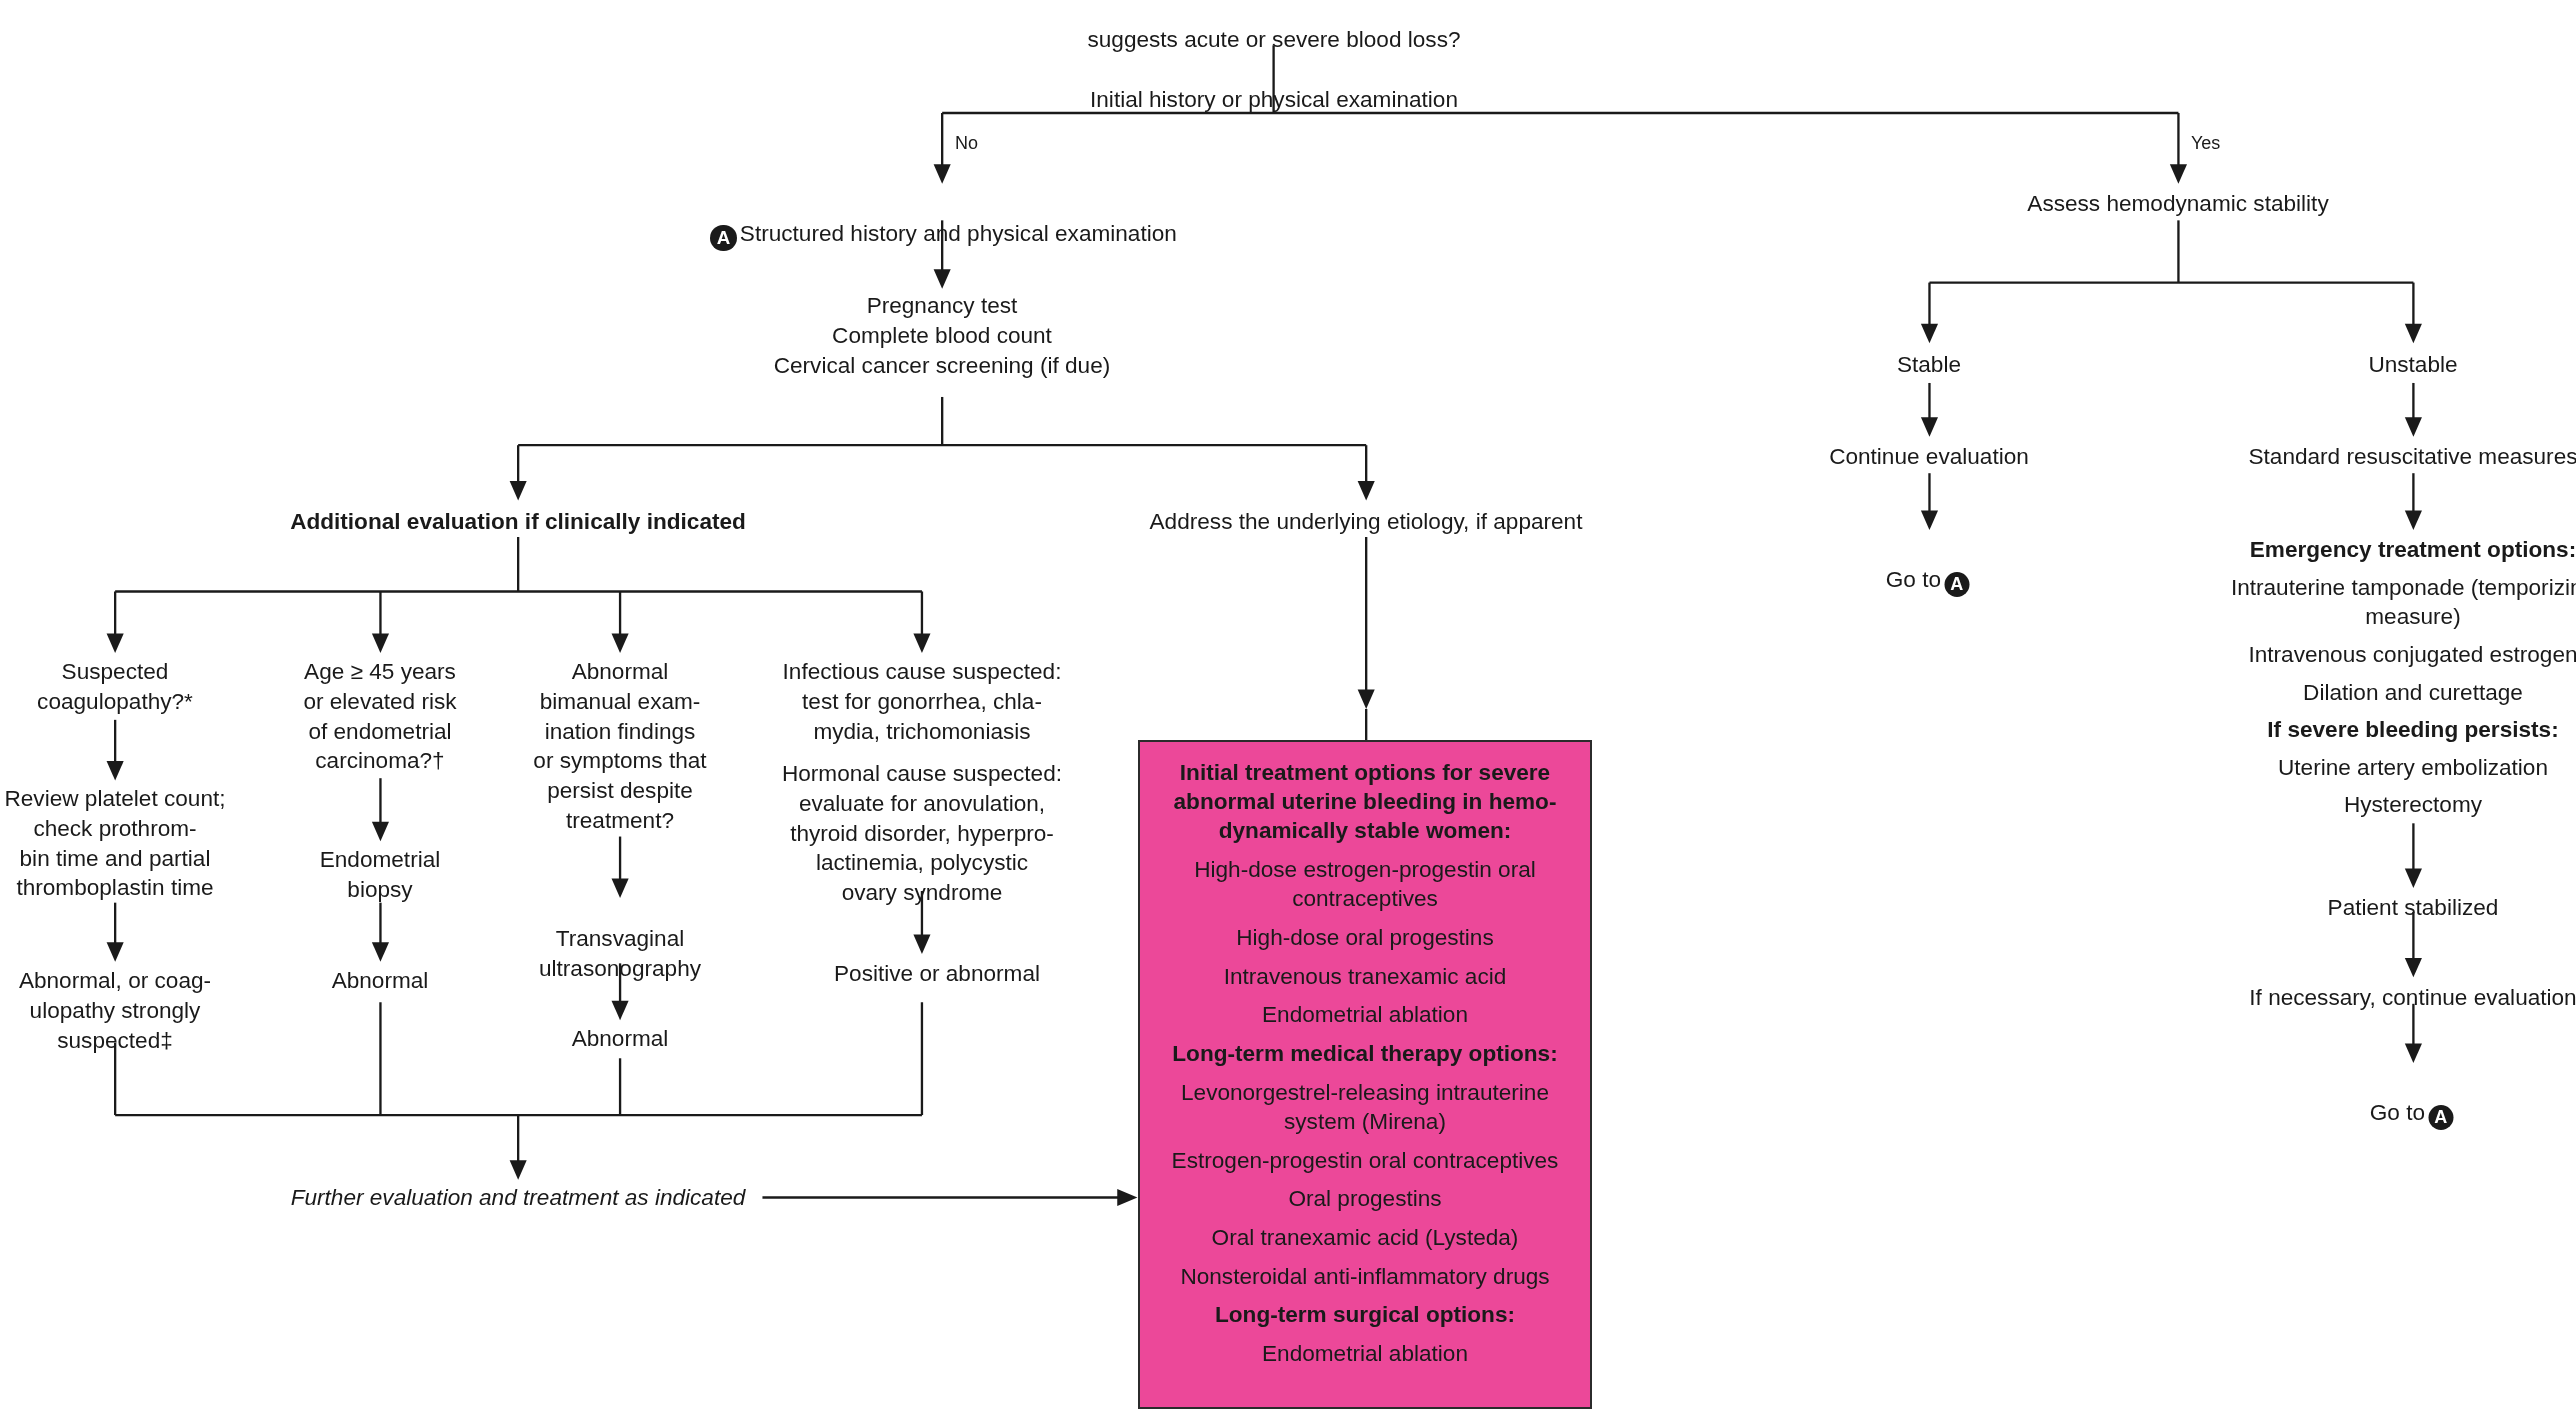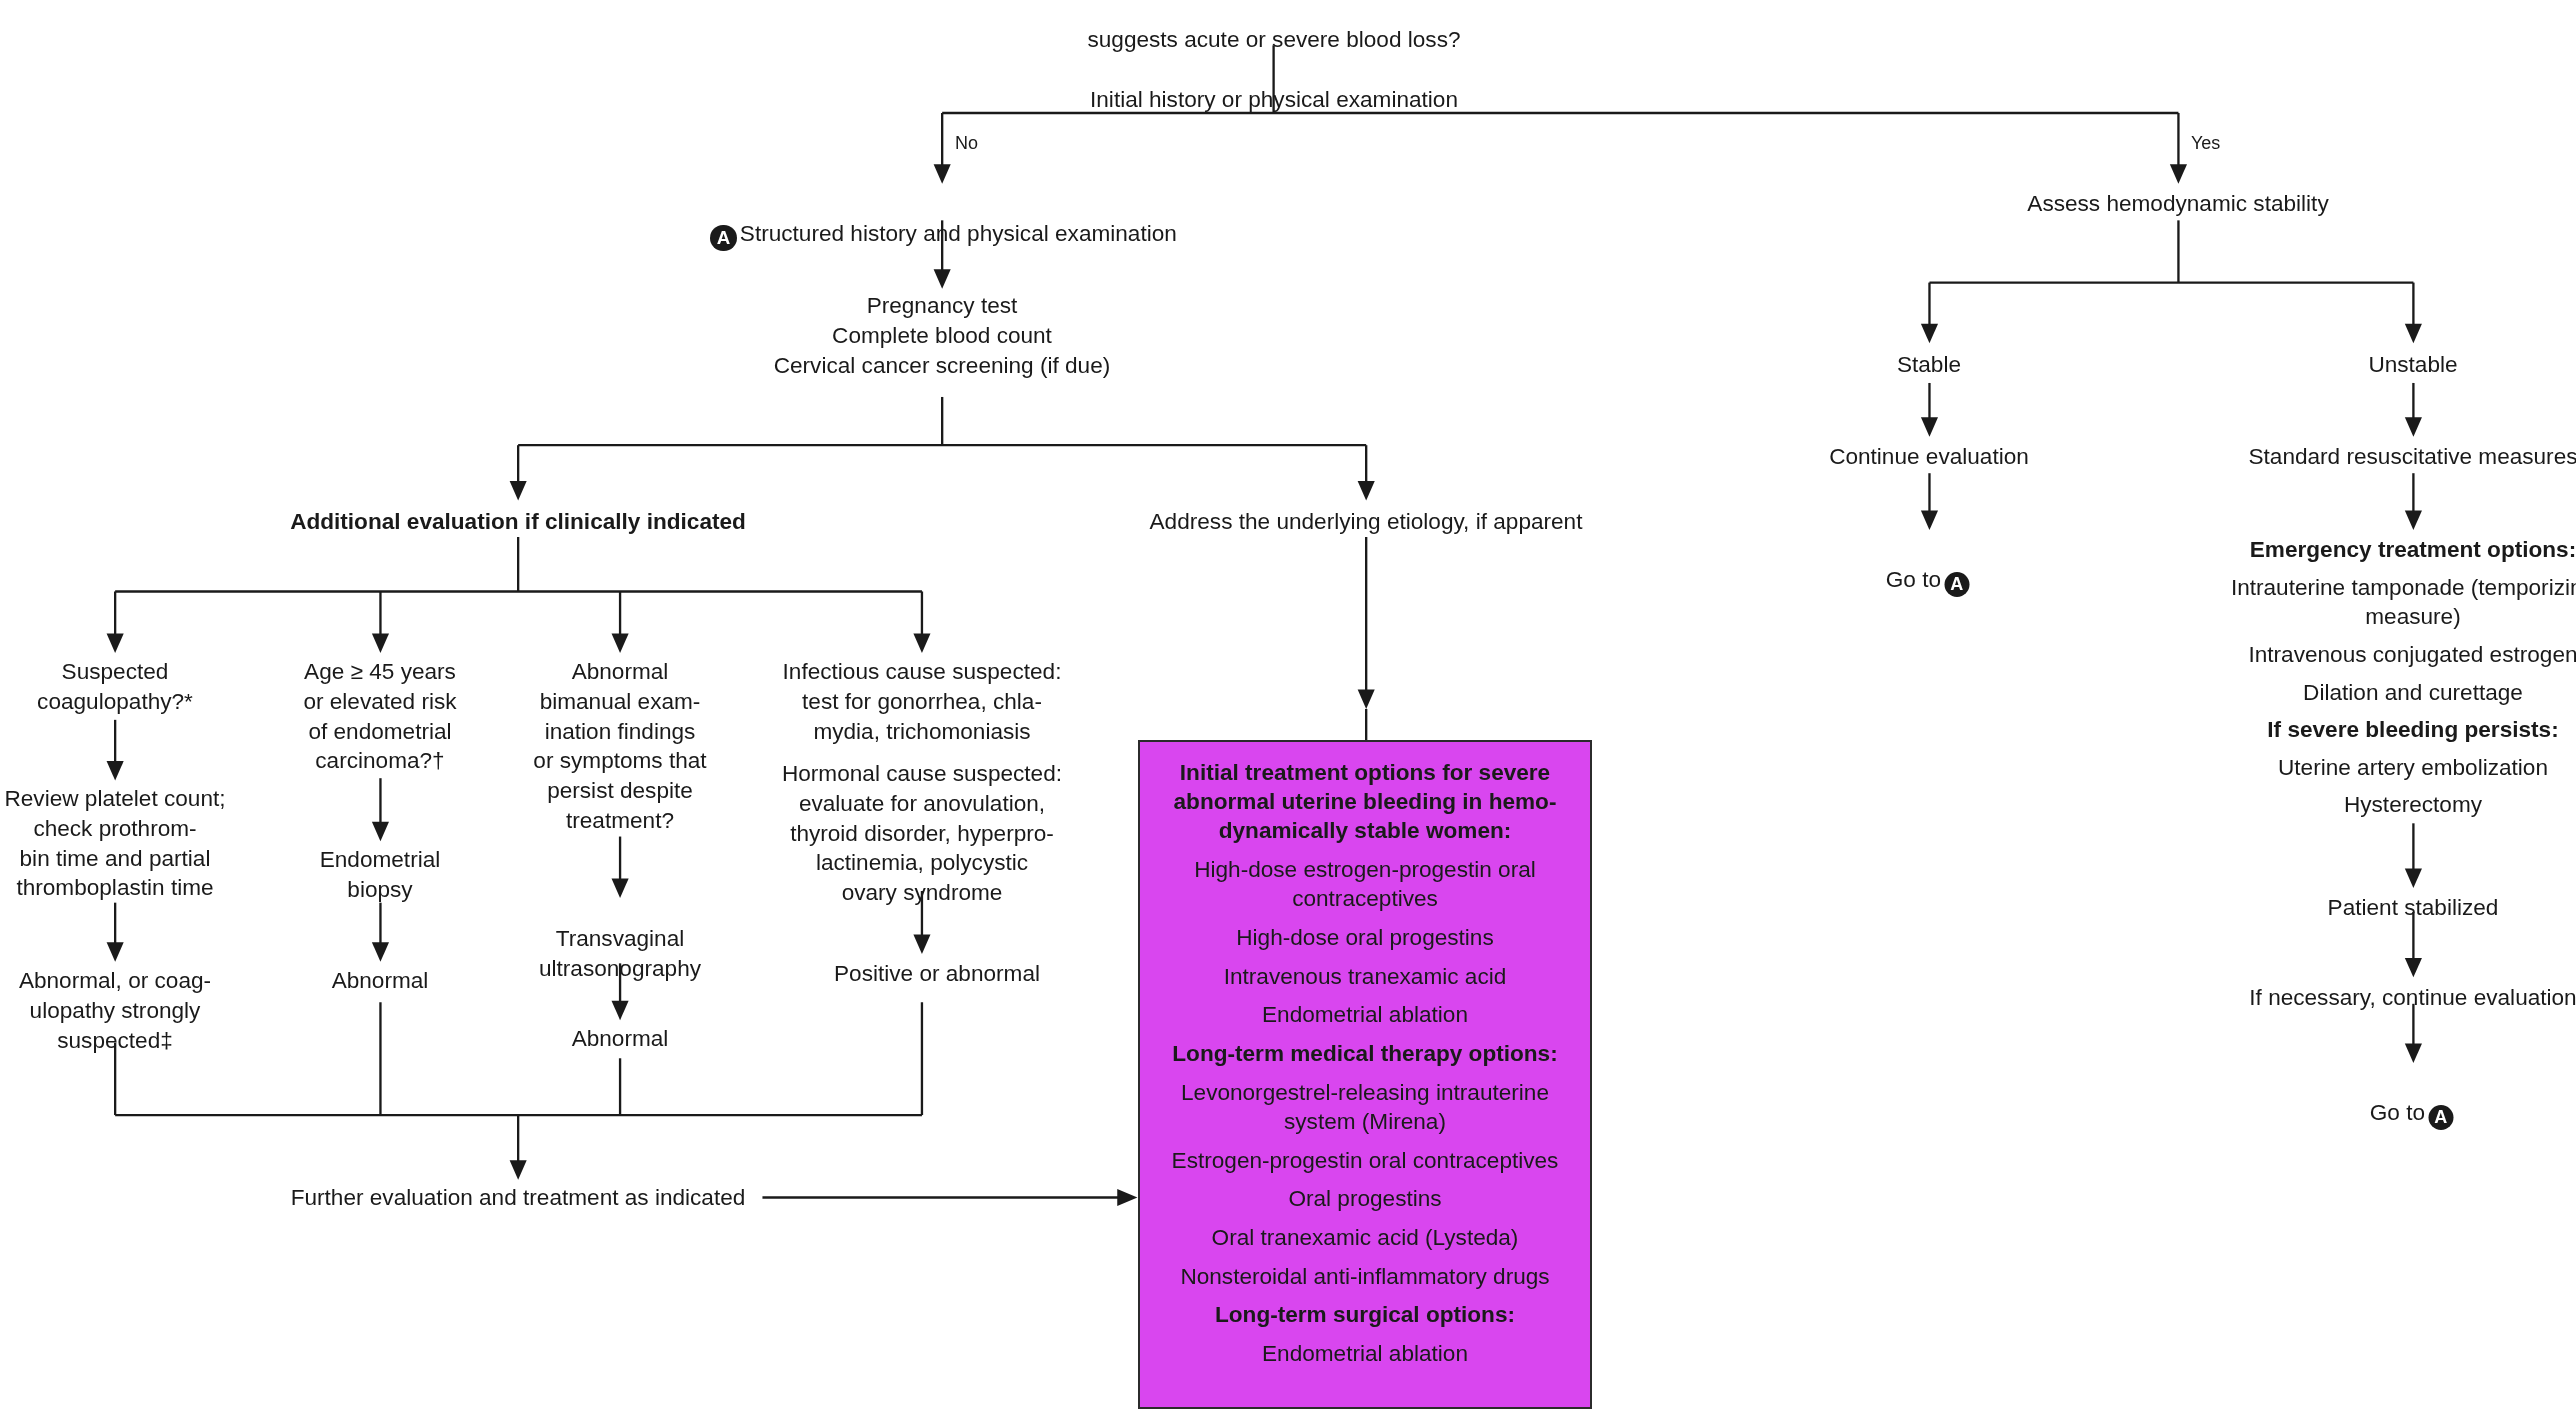--- a/index.html
+++ b/index.html
@@ -60,21 +60,21 @@
     width:25px;height:25px;line-height:25px;font-size:18px;
   }
 
   #treatbox{
     position:absolute;
     left:1138px;
     top:740px;
     width:454px;
     height:669px;
     border:2.3px solid #2b2b2b;
-    background:#d946ef;
+    background:#ec4899;
     box-sizing:border-box;
     text-align:center;
     font-size:22.6px;
     line-height:1.3;
     padding:14px 11px 0 11px;
   }
   #treatbox .hd{ font-weight:bold; margin-top:4.7px; }
   #treatbox .it{ margin-top:9.3px; }
   #treatbox .hd:first-child{ margin-top:1.6px; }
 
@@ -247,21 +247,21 @@
   <div class="node ctr" style="left:922px; top:759px; width:342px;">Hormonal cause suspected:
 evaluate for anovulation,
 thyroid disorder, hyperpro-
 lactinemia, polycystic
 ovary syndrome</div>
   <div class="node ctr" style="left:922px; top:657px; width:342px;">Infectious cause suspected:
 test for gonorrhea, chla-
 mydia, trichomoniasis</div>
   <div class="node ctr" style="left:937px; top:959px; width:311px;">Positive or abnormal</div>
 
-  <div class="node ctr" style="left:518px; top:1183px; width:591px;">Further evaluation and treatment as indicated</div>
+  <div class="node ctr" style="left:518px; top:1183px; width:591px;font-style:italic;">Further evaluation and treatment as indicated</div>
 
   <div id="treatbox">
     <div class="hd">Initial treatment options for severe
 abnormal uterine bleeding in hemo-
 dynamically stable women:</div>
     <div class="it">High-dose estrogen-progestin oral
 contraceptives</div>
     <div class="it">High-dose oral progestins</div>
     <div class="it">Intravenous tranexamic acid</div>
     <div class="it">Endometrial ablation</div>

